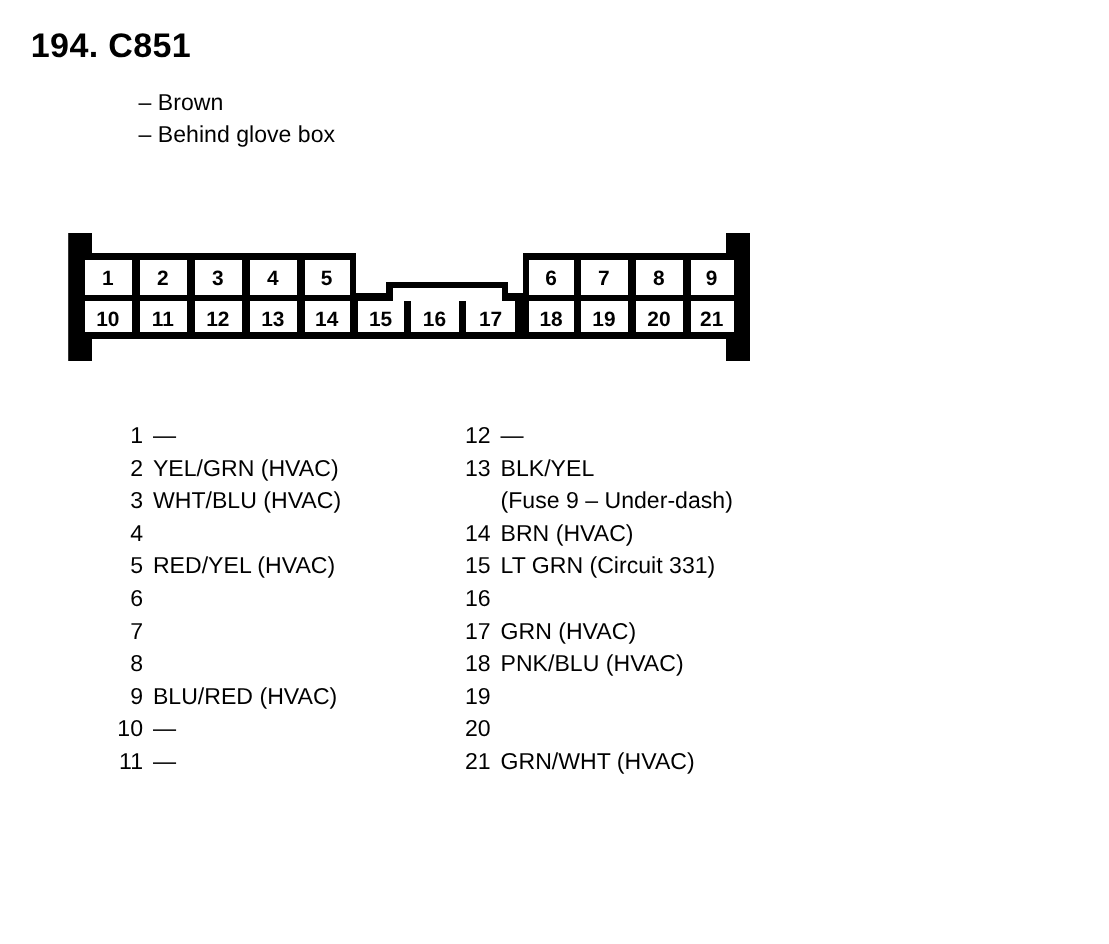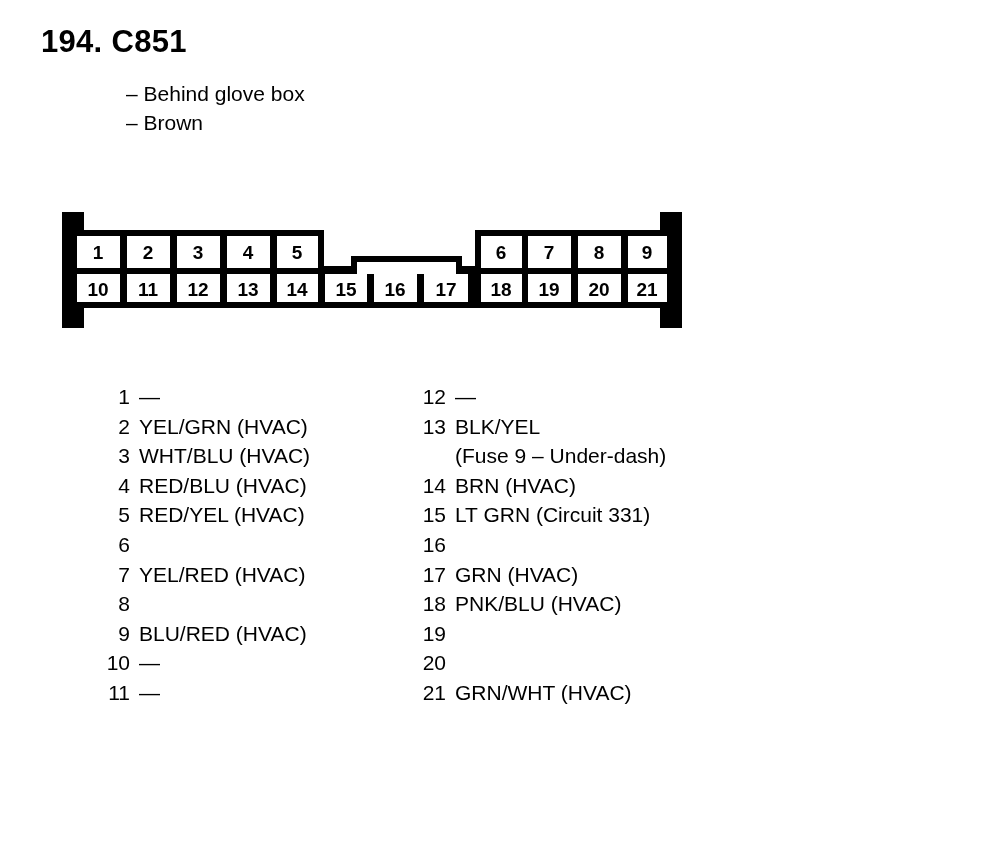--- a/index.html
+++ b/index.html
@@ -13,21 +13,21 @@
     height: 858px;
     position: relative;
     font-family: "Liberation Sans", sans-serif;
     color: #000000;
     overflow: hidden;
   }
 
   
   #title {
     position: absolute;
-    left: 41px;
+    left: 28px;
     top: 24px;
     font-size: 31px;
     font-weight: bold;
     letter-spacing: 0.3px;
     white-space: pre;
   }
 
   
   #desc {
     position: absolute;
@@ -87,22 +87,22 @@
     
   }
   .pin-row.cont .num { visibility: hidden; }
 </style>
 </head>
 <body>
 
 <div id="title">194. C851</div>
 
 <div id="desc">
+  <div class="desc-line">– Brown</div>
   <div class="desc-line">– Behind glove box</div>
-  <div class="desc-line">– Brown</div>
 </div>
 
 <div id="connector">
   <svg width="620" height="128" viewBox="0 0 620 128" xmlns="http://www.w3.org/2000/svg">
 
     <g shape-rendering="crispEdges">
 
       <path d="M 0 4 L 22 4 L 22 22 L 9 22 L 9 100 L 22 100 L 22 120 L 0 120 Z" fill="#000000"></path>
 
       <path d="M 620 4 L 598 4 L 598 22 L 611 22 L 611 100 L 598 100 L 598 120 L 620 120 Z" fill="#000000"></path>
@@ -182,24 +182,24 @@
       <text class="pin-num" x="537" y="88">20</text>
       <text class="pin-num" x="585" y="88">21</text>
     </g>
   </svg>
 </div>
 
 <div class="pin-col" id="pin-col-left">
     <div class="pin-row"><span class="num">1</span><span class="label">—</span></div>
     <div class="pin-row"><span class="num">2</span><span class="label">YEL/GRN (HVAC)</span></div>
     <div class="pin-row"><span class="num">3</span><span class="label">WHT/BLU (HVAC)</span></div>
-    <div class="pin-row"><span class="num">4</span><span class="label">RED/BLU (HVAC)</span></div>
+    <div class="pin-row"><span class="num">4</span></div>
     <div class="pin-row"><span class="num">5</span><span class="label">RED/YEL (HVAC)</span></div>
     <div class="pin-row"><span class="num">6</span></div>
-    <div class="pin-row"><span class="num">7</span><span class="label">YEL/RED (HVAC)</span></div>
+    <div class="pin-row"><span class="num">7</span></div>
     <div class="pin-row"><span class="num">8</span></div>
     <div class="pin-row"><span class="num">9</span><span class="label">BLU/RED (HVAC)</span></div>
     <div class="pin-row"><span class="num">10</span><span class="label">—</span></div>
     <div class="pin-row"><span class="num">11</span><span class="label">—</span></div>
   </div>
 
 <div class="pin-col" id="pin-col-right">
     <div class="pin-row"><span class="num">12</span><span class="label">—</span></div>
     <div class="pin-row"><span class="num">13</span><span class="label">BLK/YEL</span></div>
     <div class="pin-row cont"><span class="num"></span><span class="label">(Fuse 9 – Under-dash)</span></div>

